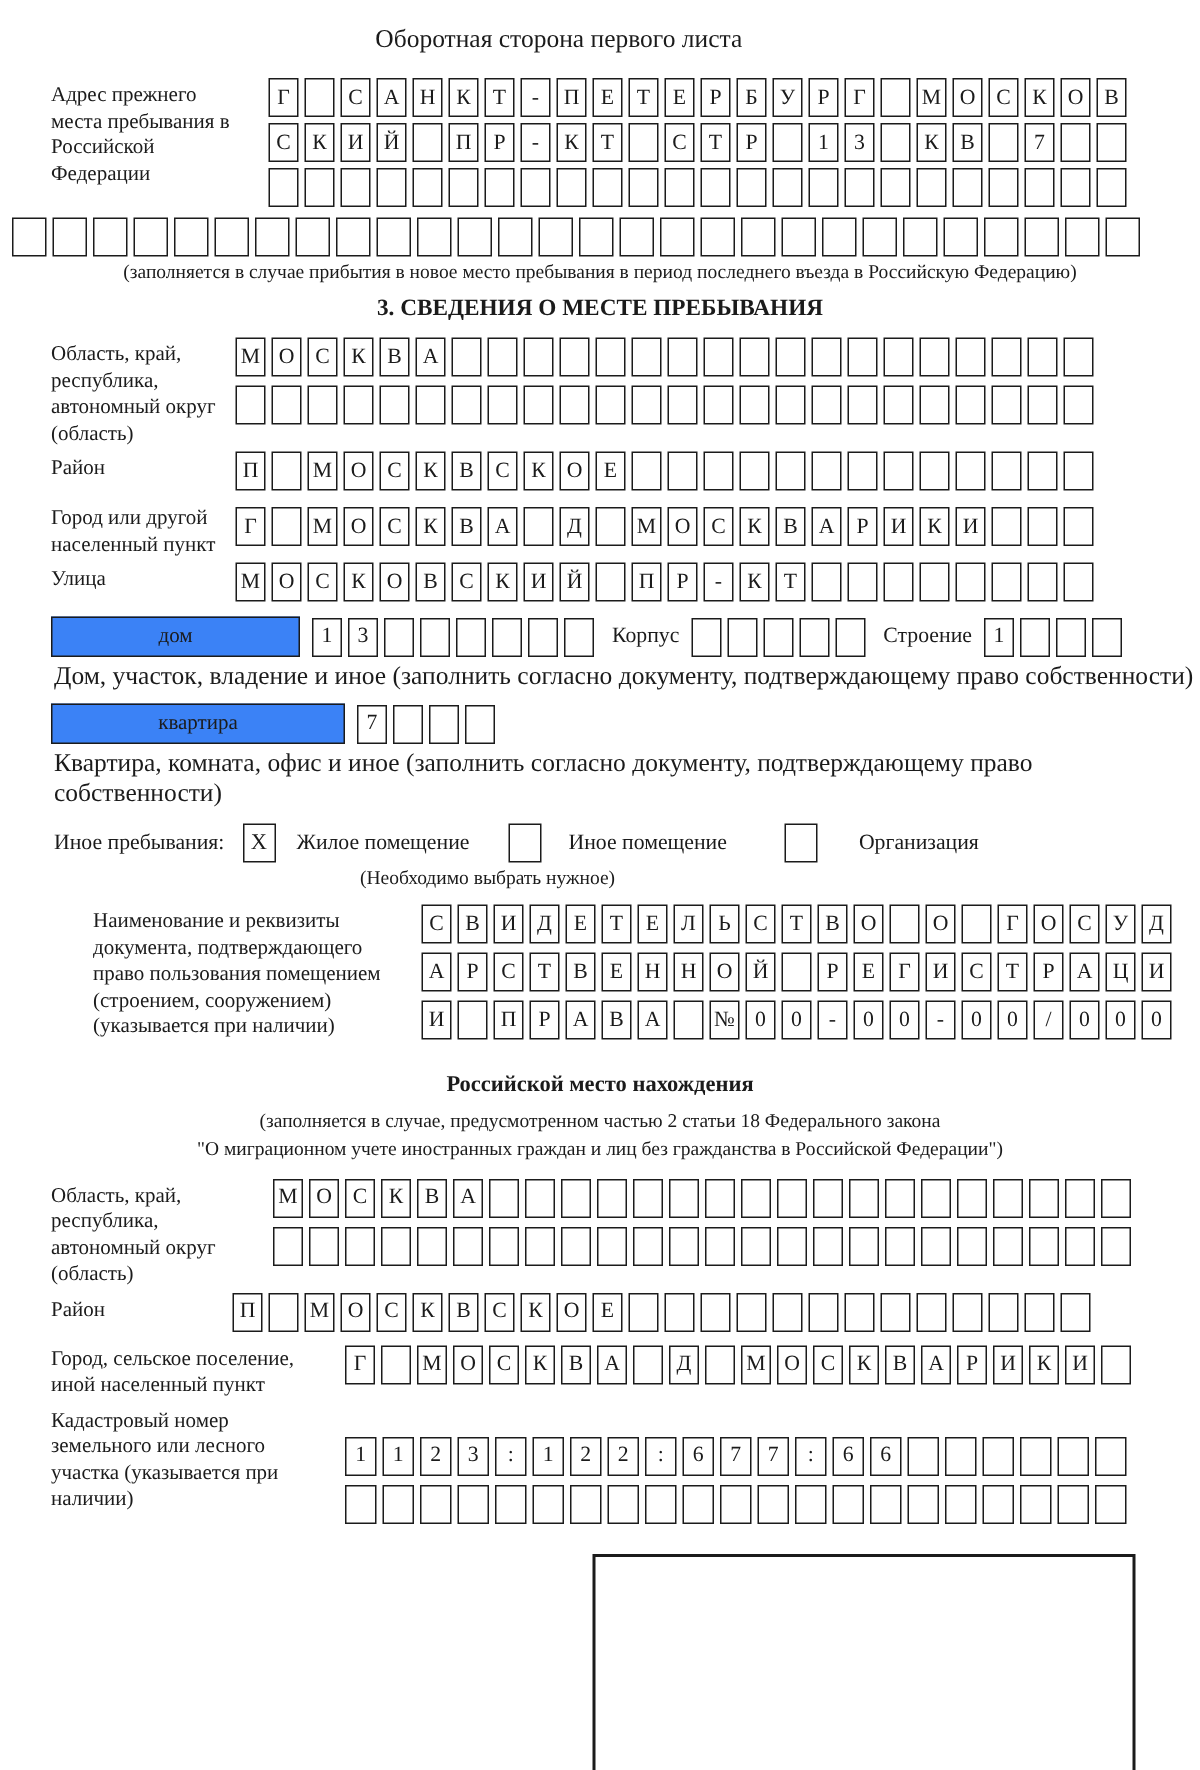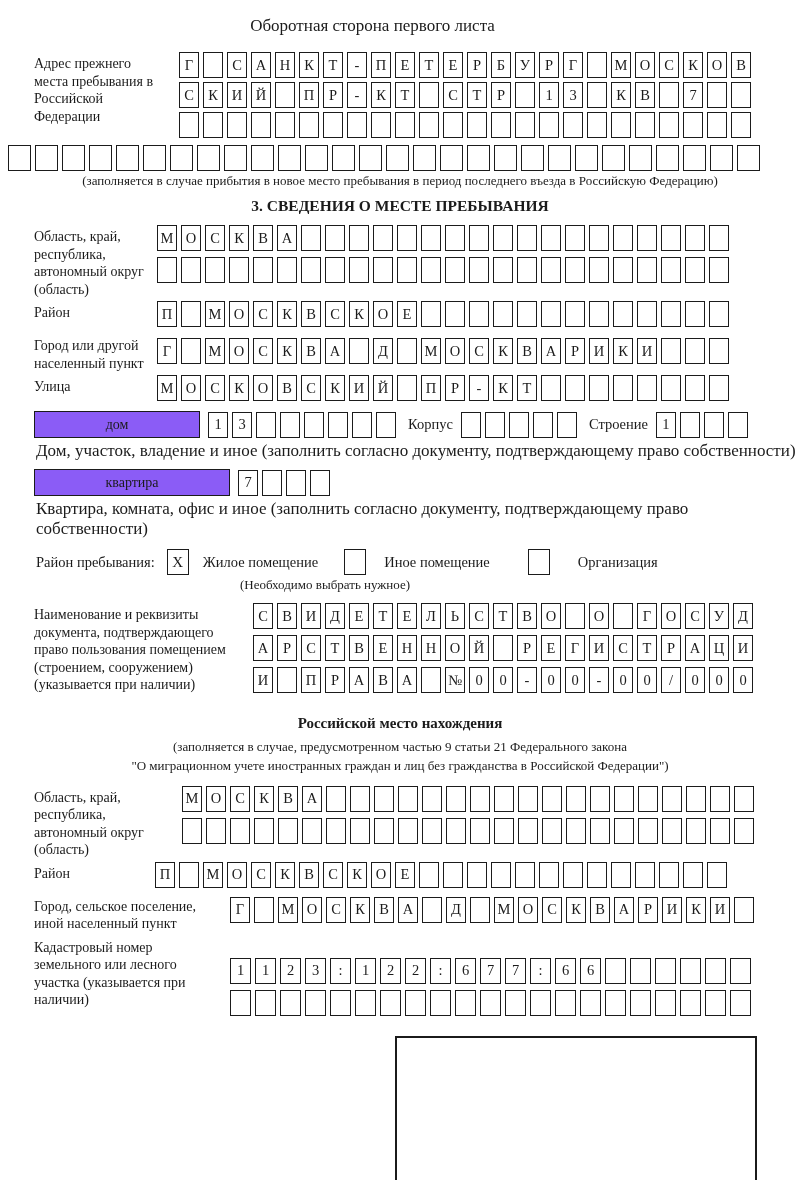--- a/index.html
+++ b/index.html
@@ -22,33 +22,33 @@
   .cell-w{width:23px;}
   .cell-k{width:21px;}
 
   .frow{display:flex;align-items:flex-start;margin:0 0 3px 34px;}
   .flabel{font-size:14px;line-height:1.25;padding-top:3px;}
   .w145{flex:0 0 145px;} .w145 .inner{width:122px;}
   .w123{flex:0 0 123px;} .w123 .inner{width:118px;}
   .w148{flex:0 0 148px;} .w148 .inner{width:132px;}
   .w121{flex:0 0 121px;}
   .w196{flex:0 0 196px;} .w196 .inner{width:186px;}
-  .w219{flex:0 0 219px;} .w219 .inner{width:200px;}
+  .w219{flex:0 0 219px;margin-left:28px;} .w219 .inner{width:200px;}
 
   .fullrow{margin:0 0 2px 8px;}
 
   .note-c{text-align:center;font-size:13px;margin:2px 0 6px 0;}
   .note-l{font-size:17px;margin:1px 0 8px 36px;}
   .h2{font-weight:bold;text-align:center;font-size:15.5px;margin:8px 0 10px 0;}
   .h3{font-weight:bold;text-align:center;font-size:15px;margin:18px 0 6px 0;}
 
   .label-box{
     border:1.5px solid #1b1b1b;height:27px;box-sizing:border-box;
     display:flex;align-items:center;justify-content:center;
-    font-size:14px;background:#8b5cf6;flex:none;
+    font-size:14px;background:#3b82f6;flex:none;
   }
   .dom-row,.kv-row{display:flex;align-items:center;margin:6px 0 3px 34px;}
   .inline-lbl{font-size:14.5px;margin:0 8px;white-space:nowrap;}
 
   .chk-row{display:flex;align-items:center;margin:10px 0 2px 36px;font-size:14.5px;}
   .chk{
     width:22px;height:26px;box-sizing:border-box;border:1.5px solid #1b1b1b;
     display:flex;align-items:center;justify-content:center;font-size:15px;flex:none;
   }
   .chk-note{font-size:13px;margin:2px 0 10px 240px;}
@@ -374,21 +374,21 @@
   <div class="boxrow" style="margin-bottom:0;">
       <div class="cell">7</div>
       <div class="cell"></div>
       <div class="cell"></div>
       <div class="cell"></div>
     </div>
 </div>
 <div class="note-l">Квартира, комната, офис и иное (заполнить согласно документу, подтверждающему право собственности)</div>
 
 <div class="chk-row">
-  <span>Район пребывания:</span>
+  <span>Иное пребывания:</span>
   <div class="chk" style="margin:0 14px 0 12px;">X</div>
   <span>Жилое помещение</span>
   <div class="chk" style="margin:0 18px 0 26px;"> </div>
   <span>Иное помещение</span>
   <div class="chk" style="margin:0 28px 0 38px;"> </div>
   <span>Организация</span>
 </div>
 <div class="chk-note">(Необходимо выбрать нужное)</div>
 
 <div class="frow">
@@ -463,21 +463,21 @@
         <div class="cell">/</div>
         <div class="cell">0</div>
         <div class="cell">0</div>
         <div class="cell">0</div>
       </div>
   </div>
 </div>
 
 <div class="h3">Российской место нахождения</div>
 <div class="fact-note">
-  <div>(заполняется в случае, предусмотренном частью 9 статьи 21 Федерального закона</div>
+  <div>(заполняется в случае, предусмотренном частью 2 статьи 18 Федерального закона</div>
   <div>"О миграционном учете иностранных граждан и лиц без гражданства в Российской Федерации")</div>
 </div>
 
 <div class="frow">
   <div class="flabel w148">
     <div class="inner">Область, край, республика, автономный округ (область)</div>
   </div>
   <div>
     <div class="boxrow mb6">
         <div class="cell">М</div>

